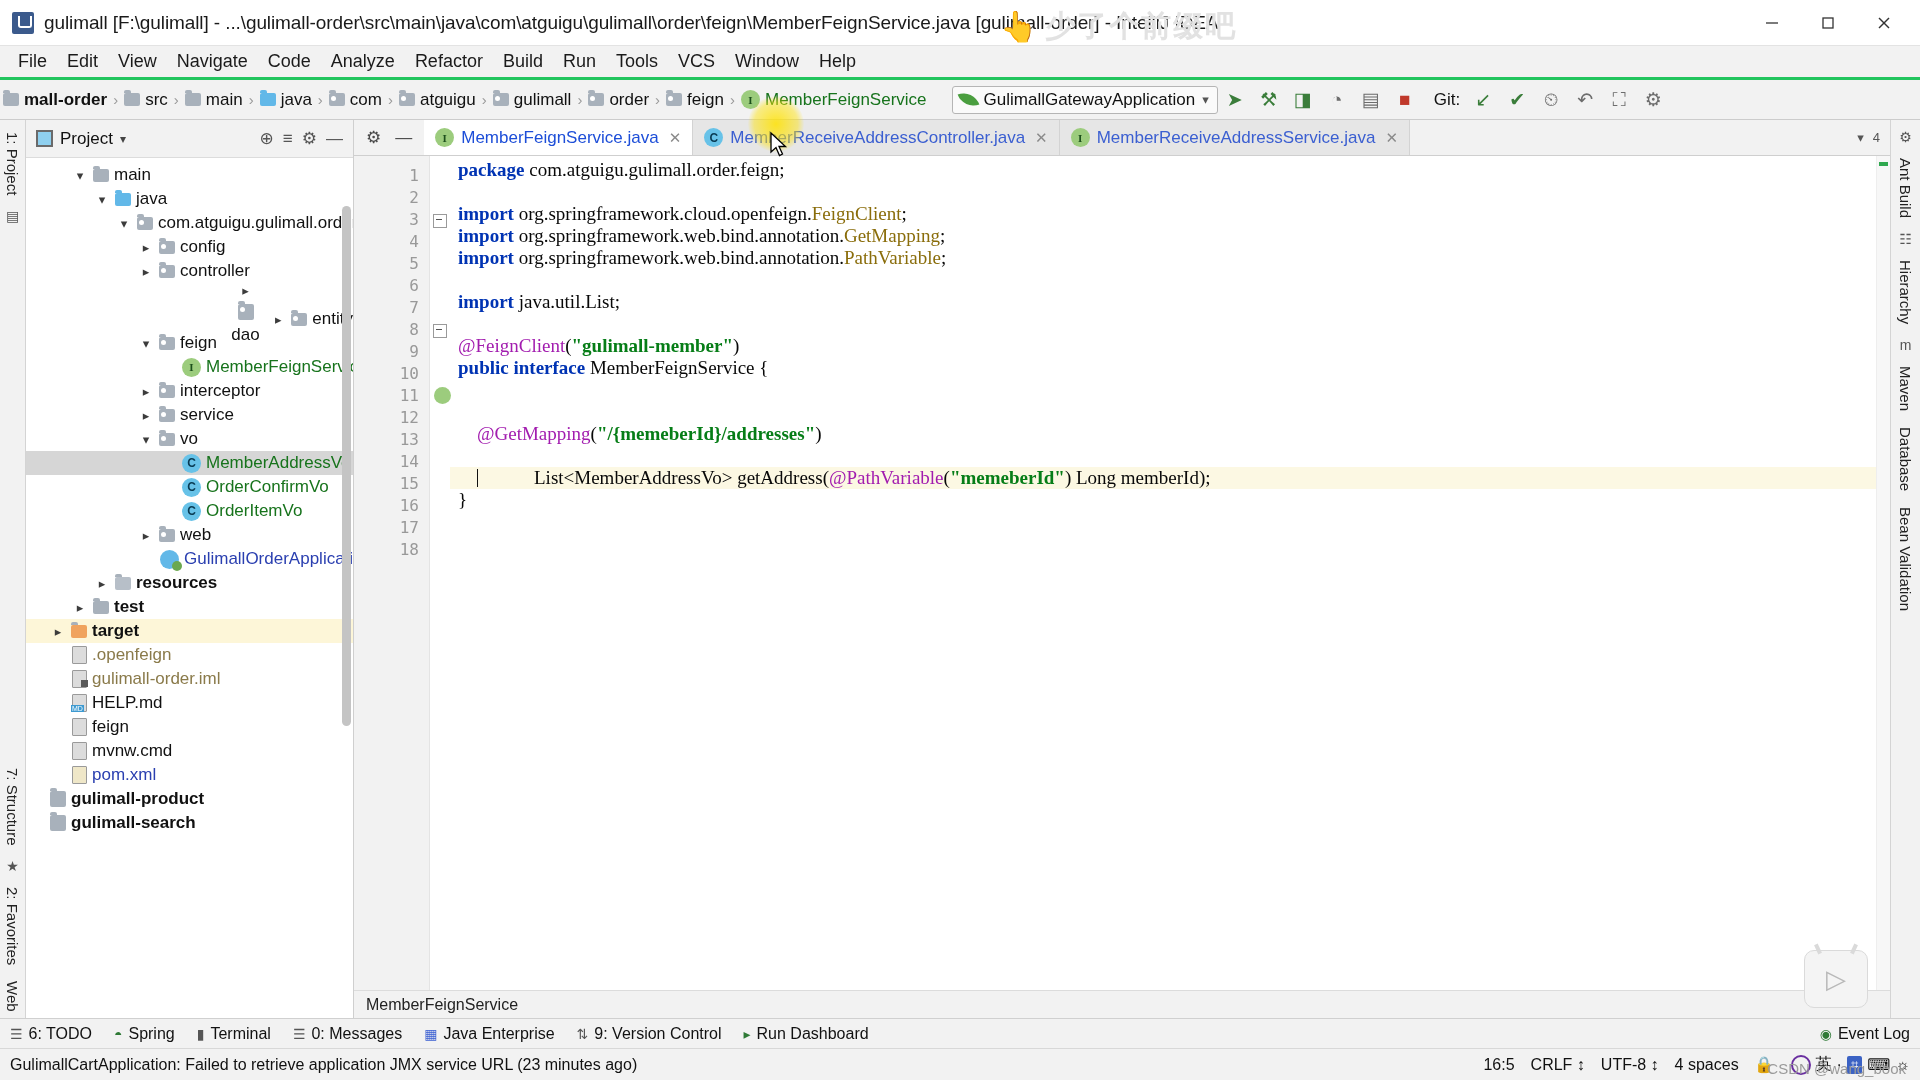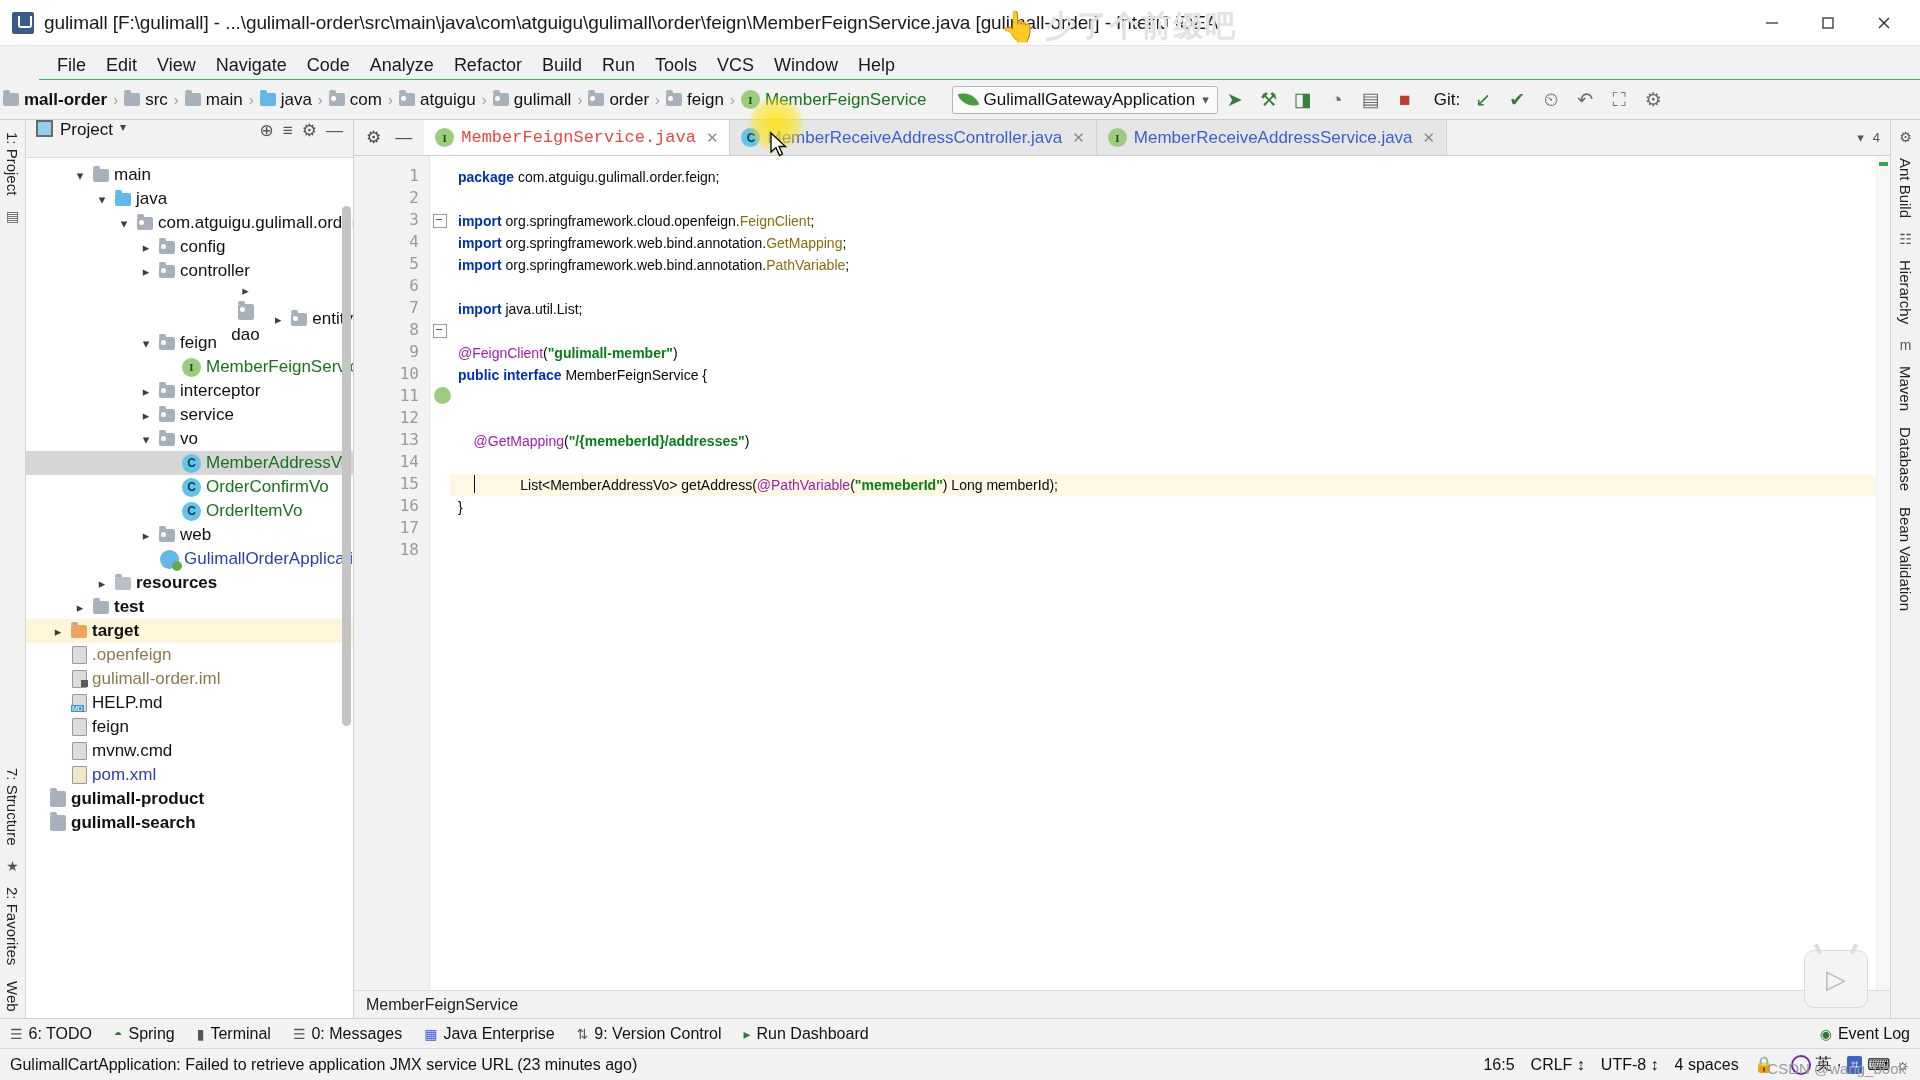--- a/index.html
+++ b/index.html
@@ -29,22 +29,22 @@
   .tb-title { font-size:19px; color:#1a1a1a; white-space:nowrap; letter-spacing:-0.1px; }
   .tb-spacer { flex:1 1 auto; }
   .winbtn {
     width:56px; height:44px; display:flex; align-items:center; justify-content:center;
     color:#333; font-size:20px; line-height:1;
   }
   .winbtn svg{ display:block; }
 
   
   .menubar {
-    height:34px; flex:0 0 34px; background:#f2f2f2; display:flex; align-items:flex-end;
-    padding-left:8px; border-bottom:1px solid #22c55e;margin-left:39px;
+    height:34px; flex:0 0 34px; background:#f2f2f2; display:flex; align-items:center;
+    padding-left:8px; border-bottom:3px solid #22c55e;
   }
   .menu-item { padding:3px 10px; font-size:18px; color:#1a1a1a; white-space:nowrap; }
 
   
   .navbar {
     height:40px; flex:0 0 40px; background:#f2f2f2; display:flex; align-items:center;
     padding-left:0px; border-bottom:1px solid #ccc;
   }
   .crumbs { display:flex; align-items:center; white-space:nowrap; }
   .crumb { display:flex; align-items:center; gap:5px; padding:2px 3px; font-size:17px; color:#111; }
@@ -94,21 +94,21 @@
   }
   .rail.right{ border-right:none; border-left:1px solid #d4d4d4; width:30px; flex:0 0 30px; }
   .rail-ico{ font-size:14px; color:#555; padding:3px 0; }
 
   
   .project {
     width:328px; flex:0 0 328px; background:#ffffff; display:flex; flex-direction:column;
     border-right:1px solid #cfcfcf; position:relative;
   }
   .project-head {
-    height:38px; flex:0 0 38px; display:flex; align-items:flex-start; gap:7px;
+    height:38px; flex:0 0 38px; display:flex; align-items:center; gap:7px;
     padding:0 6px 0 10px; background:#f2f2f2; border-bottom:1px solid #dcdcdc;
   }
   .proj-sq{ width:17px;height:17px;border:2px solid #6a6a6a;background:#8fd0ef; flex:0 0 17px;}
   .proj-title{ font-size:17px; color:#111; }
   .proj-caret{ color:#444; font-size:12px; }
   .proj-actions{ margin-left:auto; display:flex; align-items:center; gap:9px; color:#555; font-size:17px; padding-right:4px;}
   .tree { flex:1 1 auto; overflow:hidden; padding-top:5px; position:relative; background:#fff; }
   .node {
     display:flex; align-items:center; height:24px; white-space:nowrap; font-size:17px;
     padding-left:6px; gap:5px;
@@ -142,21 +142,21 @@
     height:36px; flex:0 0 36px; background:#f2f2f2; display:flex; align-items:stretch;
     border-bottom:1px solid #cfcfcf;
   }
   .tab-tools{ display:flex; align-items:center; gap:14px; padding:0 12px; color:#4a4a4a; font-size:17px; }
   .tab {
     display:flex; align-items:center; gap:7px; padding:0 11px; font-size:17px;
     border-right:1px solid #d3d3d3; white-space:nowrap; position:relative;
   }
   .tab.active{ background:#ffffff; }
   .tab.inactive{ background:#e6e6e6; }
-  .tab-lbl.green{ color:#ef4444;font-family:Liberation Mono, monospace; }
+  .tab-lbl.green{ color:#1d4ed8; }
   .tab-lbl.blue{ color:#3b5fd1; }
   .tab-x{ color:#8a8a8a; font-size:15px; margin-left:3px; }
   .tabrow-right{ margin-left:auto; display:flex; align-items:center; gap:9px; padding:0 10px; color:#555; font-size:13px;}
 
   .code-area { flex:1 1 auto; display:flex; min-height:0; position:relative; background:#fff; }
   .gutter {
     width:76px; flex:0 0 76px; background:#f2f2f2; border-right:1px solid #e4e4e4;
     padding-top:9px; text-align:right;
   }
   .gline{ height:22px; line-height:22px; font-family:"DejaVu Sans Mono", monospace; font-size:16px; color:#999; padding-right:10px; position:relative;}
@@ -164,22 +164,22 @@
   .fold-col { width:20px; flex:0 0 20px; background:#fff; padding-top:9px; }
   .foldmark{ height:22px; position:relative; }
   .foldmark.minus::before{
     content:""; position:absolute; left:3px; top:5px; width:12px; height:12px;
     border:1px solid #9a9a9a; background:#fff;
   }
   .foldmark.minus::after{
     content:""; position:absolute; left:6px; top:10px; width:6px; height:1px; background:#555;
   }
   .code {
-    flex:1 1 auto; padding-top:10px; font-family:Liberation Sans, sans-serif;
-    font-size:14px; line-height:22px; overflow:hidden; position:relative; min-width:0;
+    flex:1 1 auto; padding-top:3px; font-family:Liberation Serif, serif;
+    font-size:19px; line-height:22px; overflow:hidden; position:relative; min-width:0;
   }
   .cline{ height:22px; white-space:pre; padding-left:8px; }
   .cline.cur{ background:#fcf8e3; }
   .kw{ color:#0033b3; font-weight:bold; }
   .ann{ color:#a21caf; }
   .str{ color:#067d17; font-weight:bold; }
   .typ{ color:#8a6d0b; }
   .plain{ color:#080808; }
   .caret{ display:inline-block; width:1px; height:18px; background:#111; vertical-align:-3px; }
   .iface-gut{ width:17px;height:17px;border-radius:50%;background:#9ccc7d; display:inline-block;}

